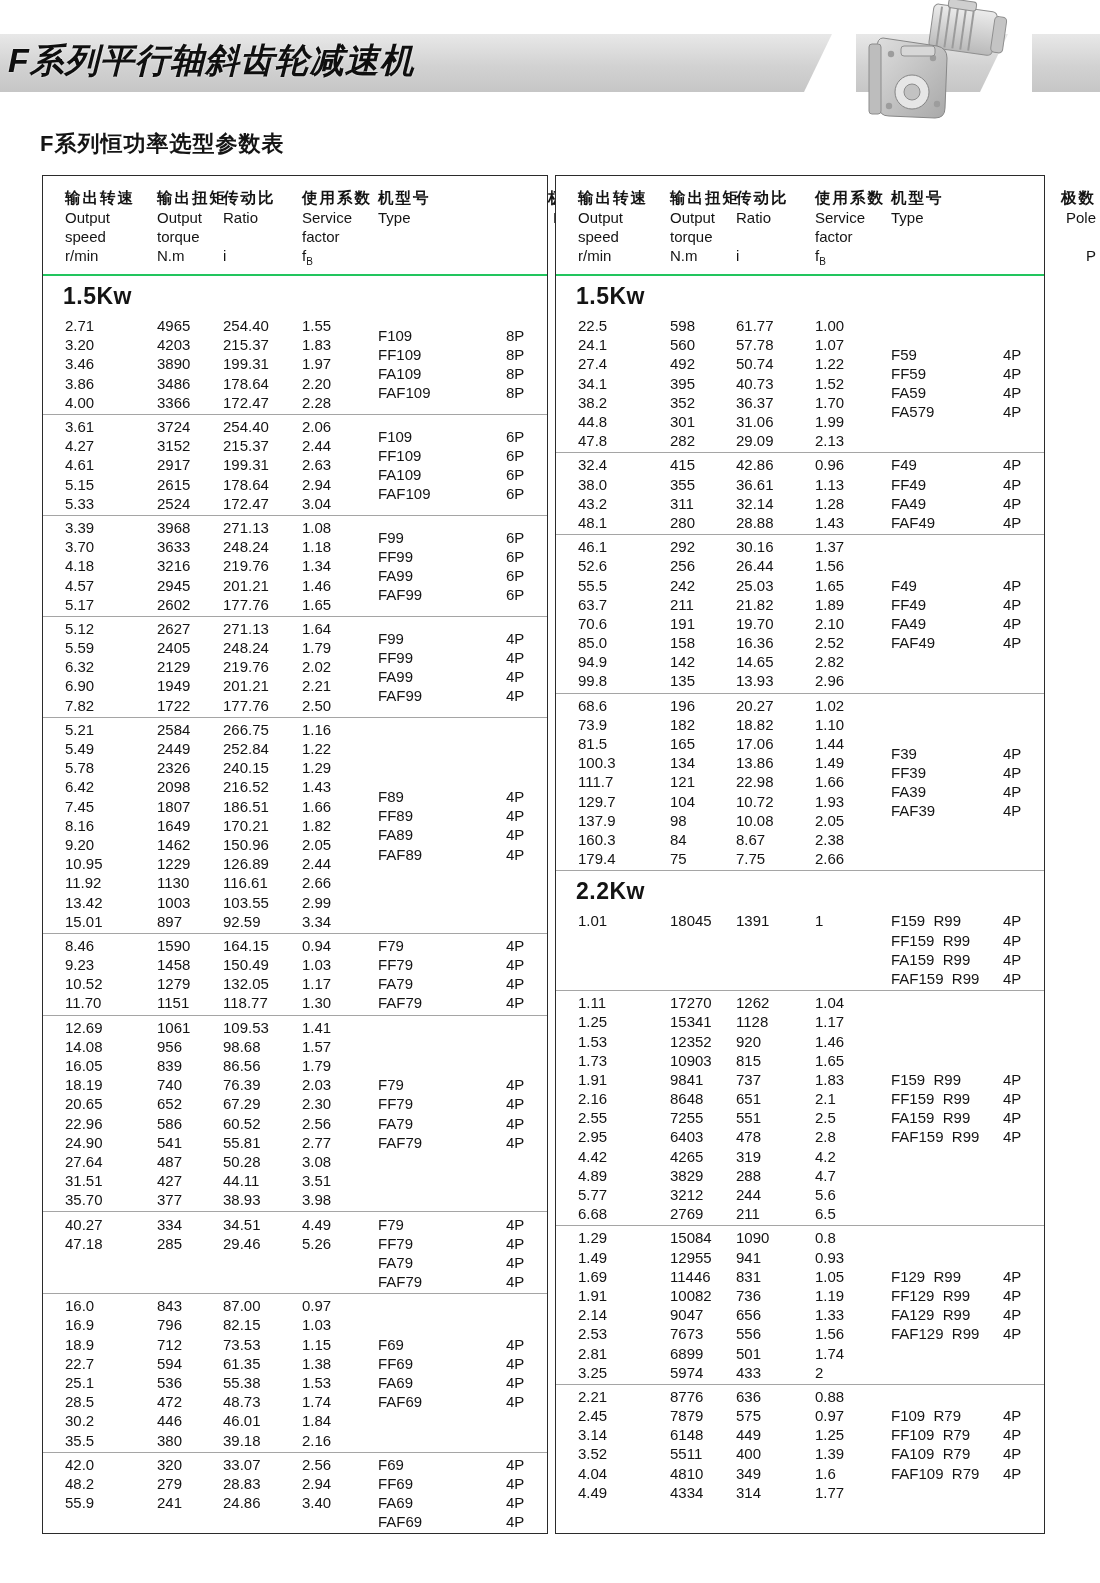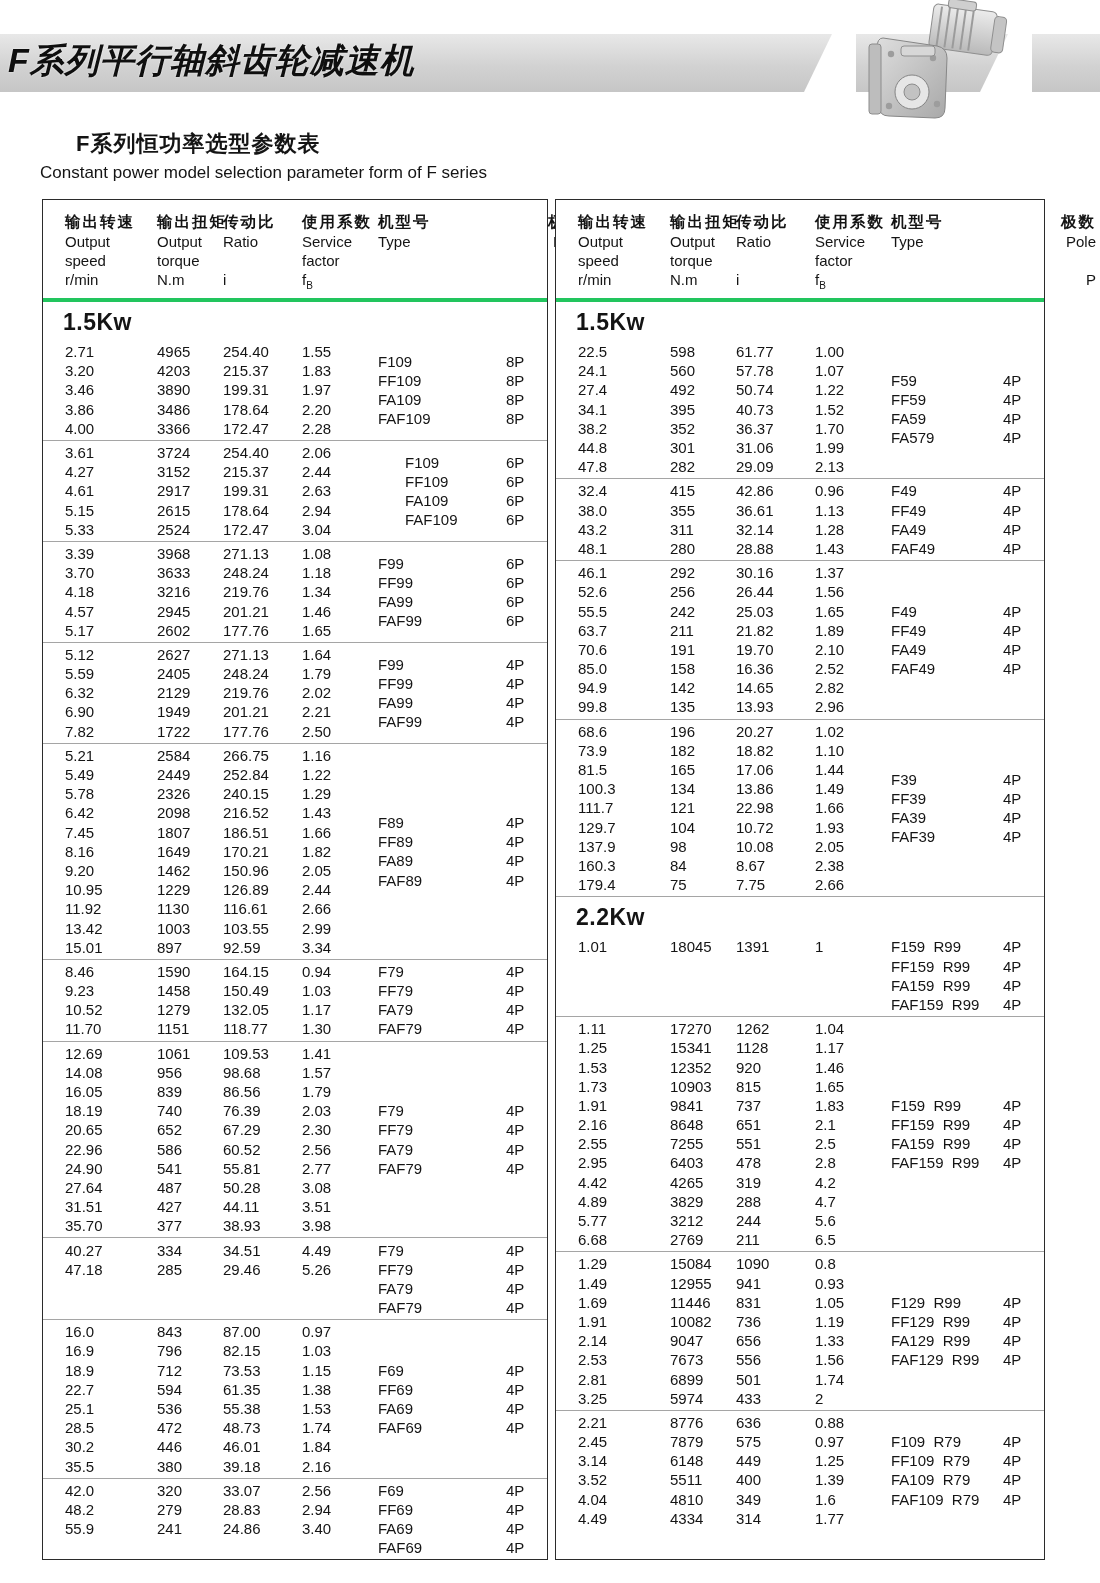--- a/index.html
+++ b/index.html
@@ -14,29 +14,29 @@
   .band.mid{left:856px;width:152px;clip-path:polygon(0 0,100% 0,calc(100% - 28px) 100%,calc(0% - 28px) 100%);}
   .band.right{left:1032px;width:68px;clip-path:polygon(0 0,100% 0,100% 100%,calc(0% - 28px) 100%);}
   .banner-title{
     position:absolute;left:8px;top:38px;z-index:3;
     font-size:34px;font-weight:800;font-style:italic;letter-spacing:1px;color:#0f0f0f;
     text-shadow:0 0 2px rgba(255,255,255,.85);white-space:nowrap;
   }
   .product{position:absolute;left:845px;top:0;z-index:2;}
   
   .titles{margin:4px 0 0 40px;}
-  .title-zh{font-size:22px;font-weight:bold;letter-spacing:1px;margin-left:36px;}
+  .title-zh{font-size:22px;font-weight:bold;letter-spacing:1px;}
   .title-en{font-size:17px;margin-top:4px;}
   
   .tables{display:flex;align-items:stretch;gap:7px;margin:16px 0 0 42px;width:1003px;}
   .ptable{border:1.6px solid #2b2b2b;background:#fff;display:flex;flex-direction:column;box-sizing:border-box;}
   .ptable.left{width:506px;flex:0 0 506px;}
   .ptable.right{width:490px;flex:0 0 490px;}
   .thead-row{display:grid;grid-template-columns:92px 66px 79px 76px 122px 1fr;
-    padding:12px 8px 8px 22px;border-bottom:4px solid #22c55e;}
+    padding:12px 8px 8px 22px;border-bottom:2px solid #22c55e;}
   .hcell{display:grid;grid-template-rows:21px 19px 19px 19px;}
   .h-zh{font-weight:bold;font-size:15.5px;letter-spacing:2px;white-space:nowrap;}
   .h-en,.h-unit{font-size:15px;}
   .h-unit sub{font-size:10px;}
   .hcell.c5{text-align:right;padding-right:3px;margin-left:48px;}
   .tsection{display:flex;flex-direction:column;}
   .tsection + .tsection{border-top:1px solid #a5a5a5;}
   .section-label{font-size:23px;font-weight:bold;padding:7px 0 4px 20px;letter-spacing:.5px;}
   .block{display:flex;padding:0 5px 0 22px;box-sizing:border-box;}
   .block + .block{border-top:1px solid #a5a5a5;}
@@ -89,21 +89,20 @@
       <circle cx="88" cy="58" r="3.2" fill="#9d9d9d"></circle>
       <circle cx="44" cy="106" r="3.2" fill="#9d9d9d"></circle>
       <circle cx="92" cy="104" r="3.2" fill="#9d9d9d"></circle>
       <rect x="56" y="46" width="34" height="10" rx="3" fill="#d7d7d7" stroke="#8f8f8f"></rect>
     </svg>
   </div>
 </div>
 
 <div class="titles">
   <div class="title-zh">F系列恒功率选型参数表</div>
-  <div class="title-en">Constant power model selection parameter form of  F series</div>
 </div>
 
 <div class="tables">
   <div class="ptable left">
       <div class="thead-row">
         <div class="hcell c0">
           <div class="h-zh">输出转速</div>
           <div class="h-en">Output</div>
           <div class="h-en">speed</div>
           <div class="h-unit">r/min</div>
@@ -186,21 +185,21 @@
             <div class="trow">
               <div class="tlabel">FA109</div>
               <div class="tpole">8P</div>
             </div>
             <div class="trow">
               <div class="tlabel">FAF109</div>
               <div class="tpole">8P</div>
             </div>
           </div>
         </div>
-        <div class="block" style="min-height: 80.8px; gap: 27px;">
+        <div class="block" style="min-height: 80.8px;">
           <div class="nums">
             <div class="nrow">
               <div class="ncell">3.61</div>
               <div class="ncell">3724</div>
               <div class="ncell">254.40</div>
               <div class="ncell">2.06</div>
             </div>
             <div class="nrow">
               <div class="ncell">4.27</div>
               <div class="ncell">3152</div>

